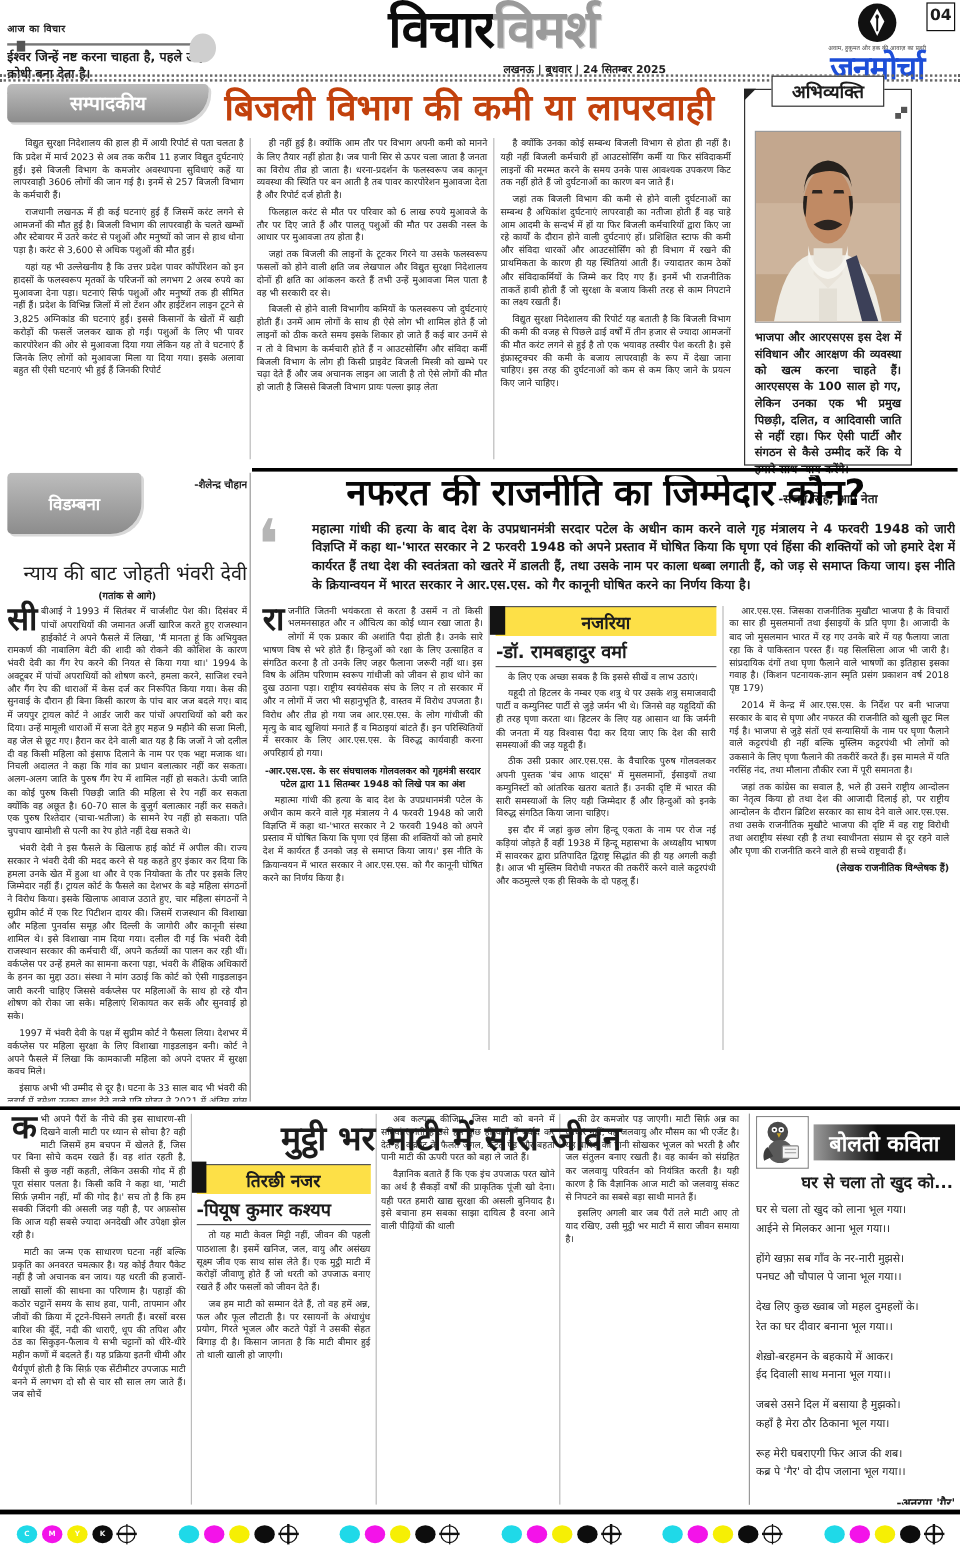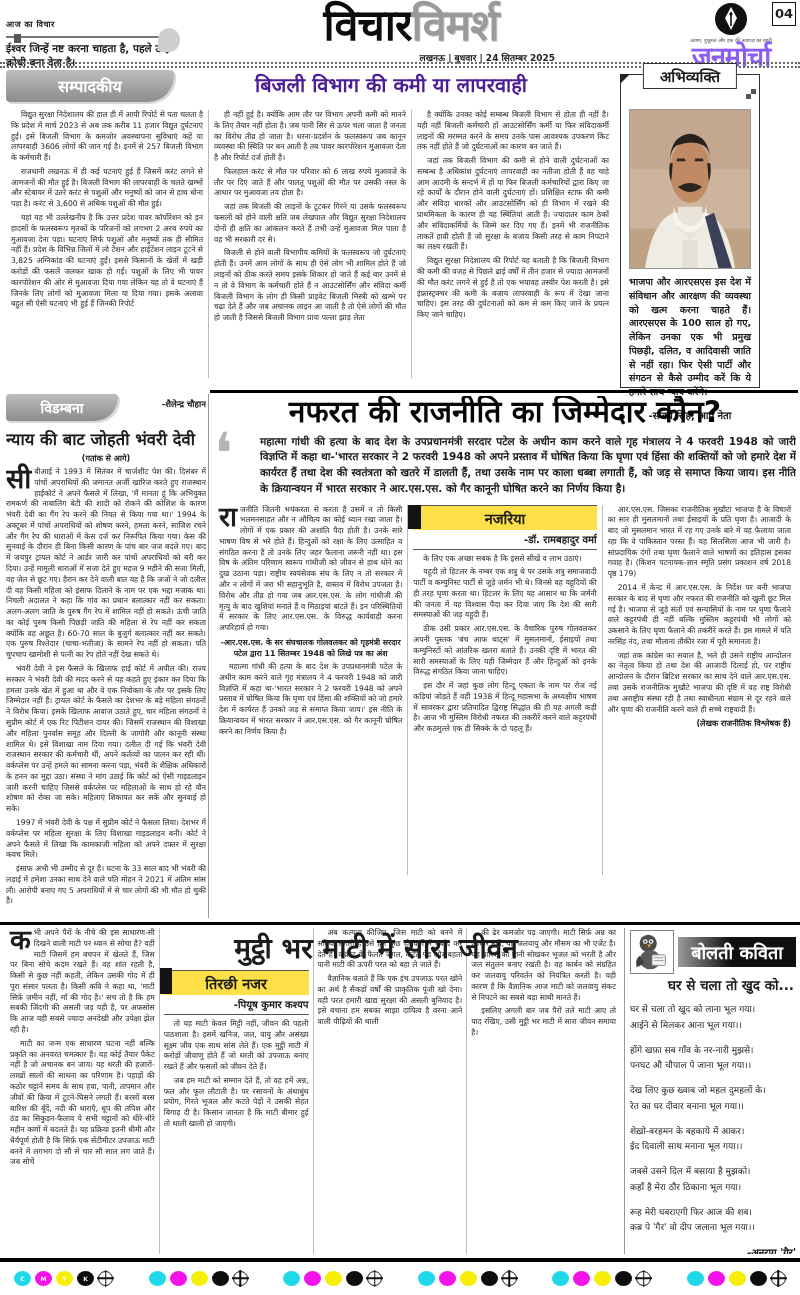--- a/index.html
+++ b/index.html
@@ -18,67 +18,67 @@
   .masthead{position:absolute;left:255px;top:2px;width:300px;text-align:center;}
   .masthead-title{font-size:43px;font-weight:800;line-height:1;letter-spacing:-1px;}
   .mb{color:#0c0c0c;}
   .mg{color:#9a9a9a;text-shadow:1px 1px 0 #ccc;}
   .dateline{font-size:9px;font-weight:bold;color:#222;margin-top:4px;text-align:right;padding-right:6px;}
   .brand{position:absolute;right:0;top:0;width:130px;text-align:center;}
   .pagebox{position:absolute;right:0;top:0;width:24px;height:24px;border:1.5px solid #111;
            font-size:13px;font-weight:bold;line-height:22px;background:#fff;z-index:2;}
   .nib{width:34px;height:34px;margin:0 auto;}
   .brand-tagline{font-size:5px;color:#444;margin-top:1px;white-space:nowrap;}
-  .brand-name{font-size:27px;font-weight:800;line-height:1;color:#8b5cf6;letter-spacing:-1px;}
+  .brand-name{font-size:27px;font-weight:800;line-height:1;color:#1d4ed8;letter-spacing:-1px;}
   .dotted{position:absolute;left:0;right:0;height:6px;border-top:2px dotted #666;border-bottom:2px dotted #666;}
   
   .tab{display:inline-block;background:linear-gradient(#bdbdbd,#8c8c8c);color:#fff;font-weight:bold;
        font-size:16px;text-align:center;padding:5px 0;width:168px;border-radius:4px 4px 26px 4px;
        box-shadow:2px 2px 0 #d8d8d8;}
   .para{font-size:7.6px;line-height:1.42;text-align:justify;margin:0 0 3px;text-indent:10px;}
   .dropcap{float:left;font-size:27px;line-height:23px;font-weight:bold;padding:0 3px 0 0;text-indent:0;}
   .col{flex:1;padding:0 5px;overflow:hidden;}
   .col + .col{border-left:1px solid #bbb;}
   .hrule{position:absolute;background:#000;height:3px;}
   .vrule{position:absolute;width:1px;background:#999;}
   
   .edsec{position:absolute;top:70px;left:6px;width:608px;height:320px;}
   .edtop{display:flex;align-items:flex-start;}
-  .ed-headline{flex:1;text-align:center;font-size:20px;font-weight:800;line-height:1.1;padding-top:4px;color:#4c1d95;}
+  .ed-headline{flex:1;text-align:center;font-size:30px;font-weight:800;line-height:1.1;padding-top:4px;color:#c2410c;}
   .edcols{display:flex;height:268px;margin-top:8px;overflow:hidden;}
   
   .abox{position:absolute;top:74px;left:620px;width:140px;height:314px;border:1.5px solid #333;padding:34px 8px 6px;}
   .abox::before{content:"";position:absolute;left:-1px;top:-1px;border-left:10px solid #222;border-bottom:10px solid transparent;}
   .atab{position:absolute;top:-12px;left:50%;transform:translateX(-50%);background:#fff;border:1.5px solid #333;
         font-size:15px;font-weight:bold;padding:2px 16px;white-space:nowrap;}
   .checker{position:absolute;right:3px;top:14px;width:10px;height:10px;
      background:conic-gradient(#555 25%,#fff 0 50%,#555 0 75%,#fff 0);}
   .photo{width:100%;height:160px;border:1px solid #999;display:block;}
   .aquote{font-size:9.5px;font-weight:bold;line-height:1.45;margin-top:6px;text-align:justify;}
   .abyline{font-size:10px;font-weight:bold;text-align:center;margin-top:3px;}
   
   .vid{position:absolute;top:394px;left:6px;width:200px;height:524px;overflow:hidden;}
   .vidtop{display:flex;justify-content:space-between;align-items:flex-start;}
-  .vid .tab{width:112px;font-size:14px;padding:4px 0;}
+  .vid .tab{width:112px;font-size:14px;padding:16px 0;}
   .vid-byline{font-size:8.5px;font-weight:bold;margin-top:4px;}
-  .vid-headline{text-align:left;font-size:16.5px;font-weight:700;margin:10px 0 2px;line-height:1.15;}
+  .vid-headline{text-align:right;font-size:16.5px;font-weight:400;margin:24px 0 2px;line-height:1.15;}
   .vid-cont{text-align:center;font-size:8px;font-weight:bold;margin-bottom:4px;}
   
   .naf{position:absolute;top:396px;left:214px;width:582px;height:522px;overflow:hidden;}
   .naf-headline{text-align:center;font-size:30px;font-weight:800;line-height:1.05;color:#070707;}
   .naf-introw{display:flex;margin-top:6px;}
   .qmark{width:46px;font-size:58px;line-height:40px;color:#b5b5b5;font-family:"DejaVu Serif",serif;}
   .naf-intro{flex:1;font-size:10.5px;font-weight:bold;line-height:1.5;text-align:justify;}
   .nafcols{display:flex;height:370px;margin-top:8px;overflow:hidden;}
   .attrib{font-size:7.8px;font-weight:bold;text-align:center;text-indent:0;margin:3px 0;}
   .credit{font-size:8px;font-weight:bold;text-align:right;text-indent:0;}
   .colhead{position:relative;border-top:1px solid #555;background:#fde047;text-align:center;
            font-weight:bold;font-size:14.5px;padding:2px 0;margin-bottom:2px;}
   .colhead::before{content:"";position:absolute;left:-5px;top:-3px;width:13px;height:26px;background:#141414;}
-  .colhead-byline{font-size:10px;font-weight:bold;text-align:right;border-bottom:1px solid #555;
+  .colhead-byline{font-size:15px;font-weight:bold;text-align:left;border-bottom:1px solid #555;
                   padding-bottom:3px;margin-bottom:4px;}
   
   .mut{position:absolute;top:928px;left:6px;width:614px;height:326px;overflow:hidden;}
   .mut-headline{position:absolute;left:150px;top:0;width:440px;text-align:center;font-size:28px;
                 font-weight:700;font-family:"DejaVu Serif","DejaVu Sans",serif;}
   .mutcols{display:flex;height:326px;}
   .mut .col{padding:0 4px;}
   .mcol1{padding-top:26px;}
   .mcol-rest{padding-top:46px;}
   .tbox{margin-bottom:4px;}

